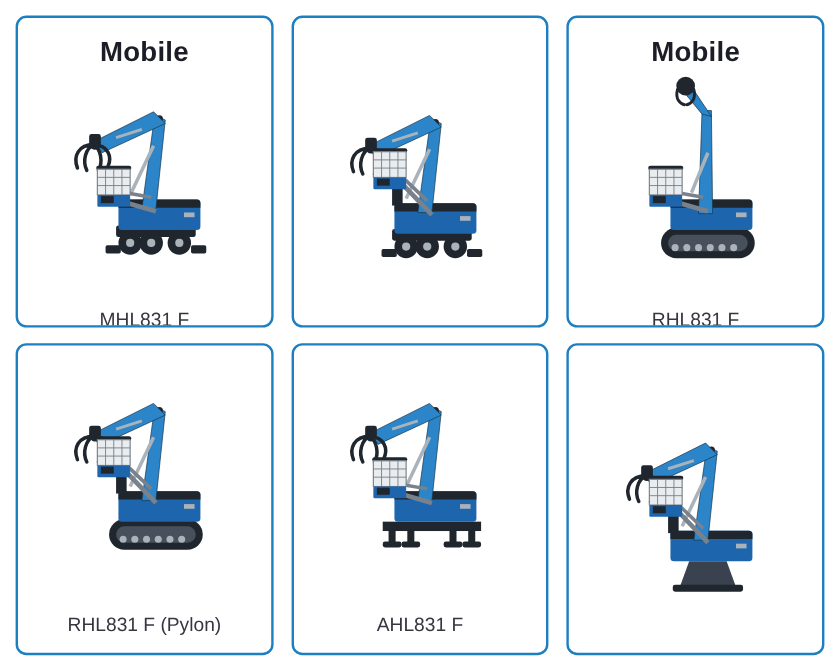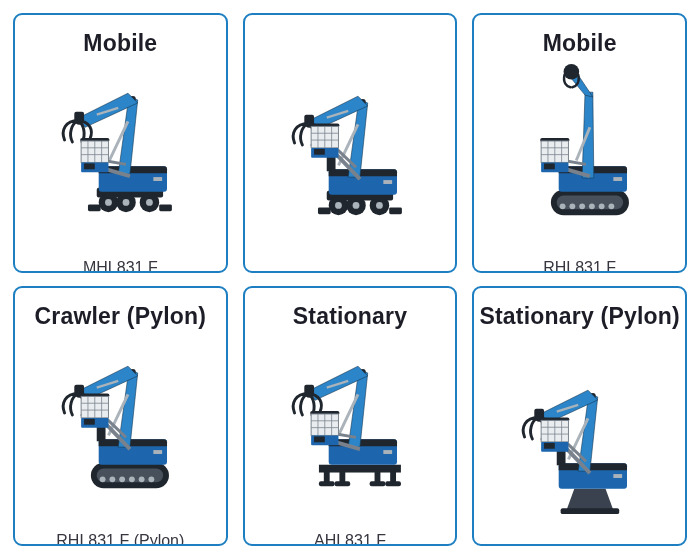--- a/index.html
+++ b/index.html
@@ -152,21 +152,20 @@
           <rect x="36" y="84" width="28" height="22" fill="#e9edf0" stroke="#79828c" stroke-width="1"></rect>
           <path d="M43 84 V106 M50 84 V106 M57 84 V106 M36 91 H64 M36 98 H64" stroke="#79828c" stroke-width="0.8" fill="none"></path>
           <rect x="36" y="106" width="28" height="10" rx="1" fill="#1d66ad"></rect>
           <rect x="39" y="107" width="11" height="6" fill="#20262e"></rect>
         </svg>
       </div>
     <div class="card-model">RHL831 F</div>
   </div>
 
   <div class="variant-card">
-    <div class="card-title">Crawler (Pylon)</div>
     <div class="machine-figure">
         <svg viewBox="0 0 152 166" xmlns="http://www.w3.org/2000/svg" role="img">
           <rect x="46" y="134" width="80" height="26" rx="13" fill="#20262e"></rect>
           <rect x="52" y="140" width="68" height="14" rx="7" fill="#47505b"></rect>
           <circle cx="58" cy="151" r="3" fill="#aab2ba"></circle>
           <circle cx="68" cy="151" r="3" fill="#aab2ba"></circle>
           <circle cx="78" cy="151" r="3" fill="#aab2ba"></circle>
           <circle cx="88" cy="151" r="3" fill="#aab2ba"></circle>
           <circle cx="98" cy="151" r="3" fill="#aab2ba"></circle>
           <circle cx="108" cy="151" r="3" fill="#aab2ba"></circle>
@@ -188,21 +187,20 @@
           <rect x="36" y="66" width="28" height="22" fill="#e9edf0" stroke="#79828c" stroke-width="1"></rect>
           <path d="M43 66 V88 M50 66 V88 M57 66 V88 M36 73 H64 M36 80 H64" stroke="#79828c" stroke-width="0.8" fill="none"></path>
           <rect x="36" y="88" width="28" height="10" rx="1" fill="#1d66ad"></rect>
           <rect x="39" y="89" width="11" height="6" fill="#20262e"></rect>
         </svg>
       </div>
     <div class="card-model">RHL831 F (Pylon)</div>
   </div>
 
   <div class="variant-card">
-    <div class="card-title">Stationary</div>
     <div class="machine-figure">
         <svg viewBox="0 0 152 166" xmlns="http://www.w3.org/2000/svg" role="img">
           <rect x="44" y="136" width="84" height="8" fill="#20262e"></rect>
           <rect x="49" y="143" width="6" height="11" fill="#20262e"></rect>
           <rect x="44" y="153" width="16" height="5" rx="2" fill="#20262e"></rect>
           <rect x="65" y="143" width="6" height="11" fill="#20262e"></rect>
           <rect x="60" y="153" width="16" height="5" rx="2" fill="#20262e"></rect>
           <rect x="101" y="143" width="6" height="11" fill="#20262e"></rect>
           <rect x="96" y="153" width="16" height="5" rx="2" fill="#20262e"></rect>
           <rect x="117" y="143" width="6" height="11" fill="#20262e"></rect>
@@ -224,21 +222,20 @@
           <rect x="36" y="84" width="28" height="22" fill="#e9edf0" stroke="#79828c" stroke-width="1"></rect>
           <path d="M43 84 V106 M50 84 V106 M57 84 V106 M36 91 H64 M36 98 H64" stroke="#79828c" stroke-width="0.8" fill="none"></path>
           <rect x="36" y="106" width="28" height="10" rx="1" fill="#1d66ad"></rect>
           <rect x="39" y="107" width="11" height="6" fill="#20262e"></rect>
         </svg>
       </div>
     <div class="card-model">AHL831 F</div>
   </div>
 
   <div class="variant-card">
-    <div class="card-title">Stationary (Pylon)</div>
     <div class="machine-figure">
         <svg viewBox="0 0 152 166" xmlns="http://www.w3.org/2000/svg" role="img">
           <polygon points="70,136 102,136 110,158 62,158" fill="#39424e"></polygon>
           <rect x="56" y="156" width="60" height="6" rx="2" fill="#20262e"></rect>
           <rect x="54" y="110" width="70" height="26" rx="3" fill="#1d66ad"></rect>
           <path d="M54 117 h70 v-4 a3 3 0 0 0 -3 -3 h-64 a3 3 0 0 0 -3 3 z" fill="#20262e"></path>
           <rect x="110" y="121" width="9" height="4" fill="#aab2ba"></rect>
           <polygon points="74,118 86,118 94,42 85,38" fill="#2b85c8" stroke="#16364f" stroke-width="0.6"></polygon>
           <circle cx="89" cy="41" r="3" fill="#20262e"></circle>
           <polygon points="84,35 94,45 40,70 34,60" fill="#2b85c8" stroke="#16364f" stroke-width="0.6"></polygon>

